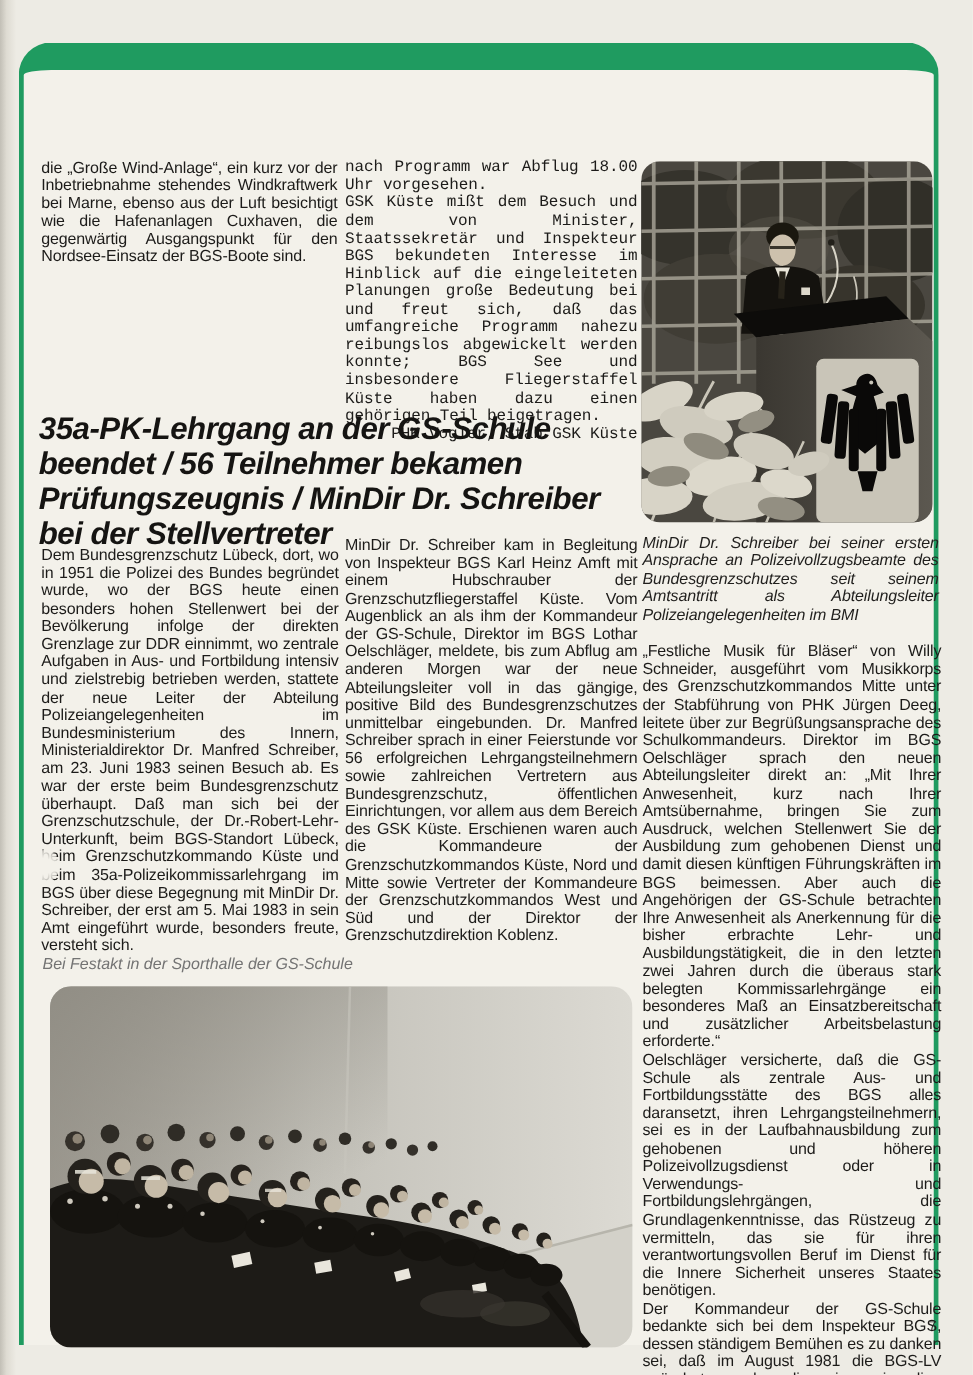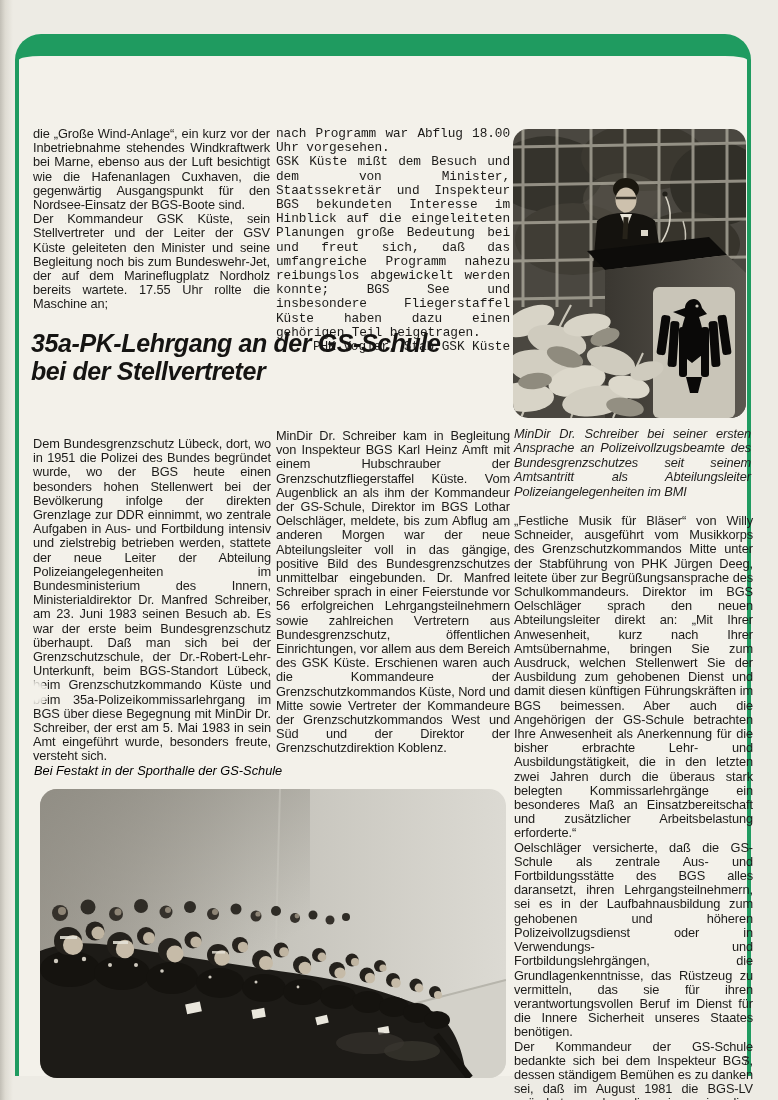--- a/index.html
+++ b/index.html
@@ -31,41 +31,40 @@
     position:absolute;left:31px;top:329px;width:500px;
     font-weight:bold;font-style:italic;
     font-size:25px;line-height:28px;letter-spacing:-0.4px;
     color:#151412;
   }
   .caption{
     position:absolute;
     font-style:italic;font-size:12.8px;line-height:14.4px;
     text-align:justify;letter-spacing:-0.1px;color:#201f1d;
   }
-  .caption-single{position:absolute;font-style:italic;font-size:12.8px;color:#000000;}
+  .caption-single{position:absolute;font-style:italic;font-size:12.8px;color:#737373;}
   figure{margin:0;padding:0;position:absolute;}
   .photo-svg{display:block;}
   .page-num{
     position:absolute;left:738px;top:1056px;width:16px;
     font-size:10px;color:#2a2926;text-align:center;
   }
   .print-defect{
     position:absolute;left:22px;top:680px;width:26px;height:26px;border-radius:50%;
     background:radial-gradient(circle,#f3f1ea 35%,rgba(243,241,234,0.75) 65%,rgba(243,241,234,0) 100%);
   }
 </style>
 </head>
 <body>
 
 <div class="scan-edge"></div>
 <div class="frame"></div>
 
 <div class="col" style="left:33px;top:127px;width:237px;">
   <p>die „Große Wind-Anlage“, ein kurz vor der Inbetriebnahme stehendes Windkraftwerk bei Marne, ebenso aus der Luft besichtigt wie die Hafenanlagen Cuxhaven, die gegenwärtig Ausgangspunkt für den Nordsee-Einsatz der BGS-Boote sind.</p>
-  <p>Der Kommandeur GSK Küste, sein Stellvertreter und der Leiter der GSV Küste geleiteten den Minister und seine Begleitung noch bis zum Bundeswehr-Jet, der auf dem Marineflugplatz Nordholz bereits wartete. 17.55 Uhr rollte die Maschine an;</p>
 </div>
 
 <div class="col" style="left:276px;top:127px;width:234px;font-family:Liberation Mono, monospace;">
   <p>nach Programm war Abflug 18.00 Uhr vorgesehen.</p>
   <p>GSK Küste mißt dem Besuch und dem von Minister, Staatssekretär und Inspekteur BGS bekundeten Interesse im Hinblick auf die eingeleiteten Planungen große Bedeutung bei und freut sich, daß das umfangreiche Programm nahezu reibungslos abgewickelt werden konnte; BGS See und insbesondere Fliegerstaffel Küste haben dazu einen gehörigen Teil beigetragen.</p>
   <p class="byline">PHK Vogler, Stab GSK Küste</p>
 </div>
 
 <figure style="left:513px;top:129px;">
   <svg class="photo-svg" width="233" height="289" viewBox="0 0 233 289">
@@ -159,20 +158,22 @@
         <ellipse cx="112" cy="278" rx="19" ry="9" fill="#938f82" transform="rotate(10 112 278)"></ellipse>
       </g>
     </g>
   </svg>
 </figure>
 
 <div class="caption" style="left:514px;top:427px;width:237px;font-style:italic;">MinDir Dr. Schreiber bei seiner ersten Ansprache an Polizeivollzugsbeamte des Bundesgrenzschutzes seit seinem Amtsantritt als Abteilungsleiter Polizeiangelegenheiten im BMI</div>
 
 <div class="headline">
   <div>35a-PK-Lehrgang an der GS-Schule</div>
+  <div>beendet / 56 Teilnehmer bekamen</div>
+  <div>Prüfungszeugnis / MinDir Dr. Schreiber</div>
   <div>bei der Stellvertreter</div>
 </div>
 
 <div class="col" style="left:33px;top:437px;width:238px;">
   <p>Dem Bundesgrenzschutz Lübeck, dort, wo in 1951 die Polizei des Bundes begründet wurde, wo der BGS heute einen besonders hohen Stellenwert bei der Bevölkerung infolge der direkten Grenzlage zur DDR einnimmt, wo zentrale Aufgaben in Aus- und Fortbildung intensiv und zielstrebig betrieben werden, stattete der neue Leiter der Abteilung Polizeiangelegenheiten im Bundesministerium des Innern, Ministerialdirektor Dr. Manfred Schreiber, am 23. Juni 1983 seinen Besuch ab. Es war der erste beim Bundesgrenzschutz überhaupt. Daß man sich bei der Grenzschutzschule, der Dr.-Robert-Lehr-Unterkunft, beim BGS-Standort Lübeck, beim Grenzschutzkommando Küste und beim 35a-Polizeikommissarlehrgang im BGS über diese Begegnung mit MinDir Dr. Schreiber, der erst am 5. Mai 1983 in sein Amt eingeführt wurde, besonders freute, versteht sich.</p>
 </div>
 <div class="col" style="left:276px;top:429px;width:234px;">
   <p>MinDir Dr. Schreiber kam in Begleitung von Inspekteur BGS Karl Heinz Amft mit einem Hubschrauber der Grenzschutzfliegerstaffel Küste. Vom Augenblick an als ihm der Kommandeur der GS-Schule, Direktor im BGS Lothar Oelschläger, meldete, bis zum Abflug am anderen Morgen war der neue Abteilungsleiter voll in das gängige, positive Bild des Bundesgrenzschutzes unmittelbar eingebunden. Dr. Manfred Schreiber sprach in einer Feierstunde vor 56 erfolgreichen Lehrgangsteilnehmern sowie zahlreichen Vertretern aus Bundesgrenzschutz, öffentlichen Einrichtungen, vor allem aus dem Bereich des GSK Küste. Erschienen waren auch die Kommandeure der Grenzschutzkommandos Küste, Nord und Mitte sowie Vertreter der Kommandeure der Grenzschutzkommandos West und Süd und der Direktor der Grenzschutzdirektion Koblenz.</p>
 </div>
 

